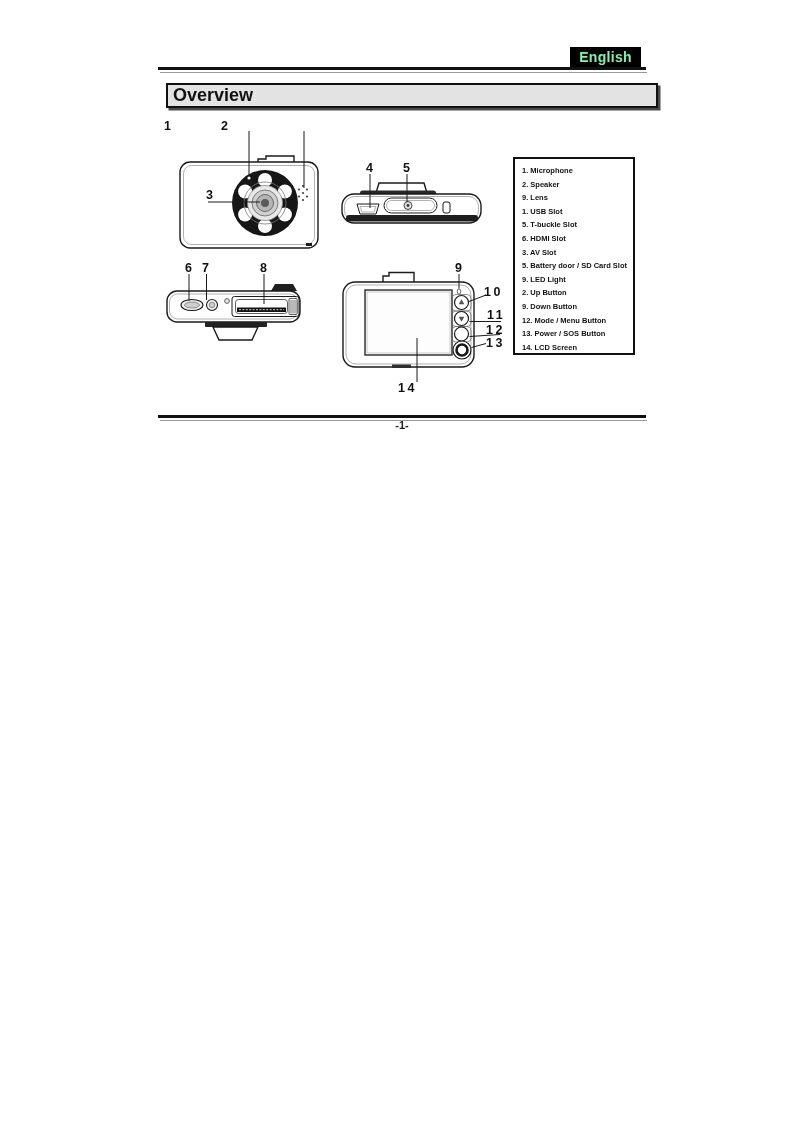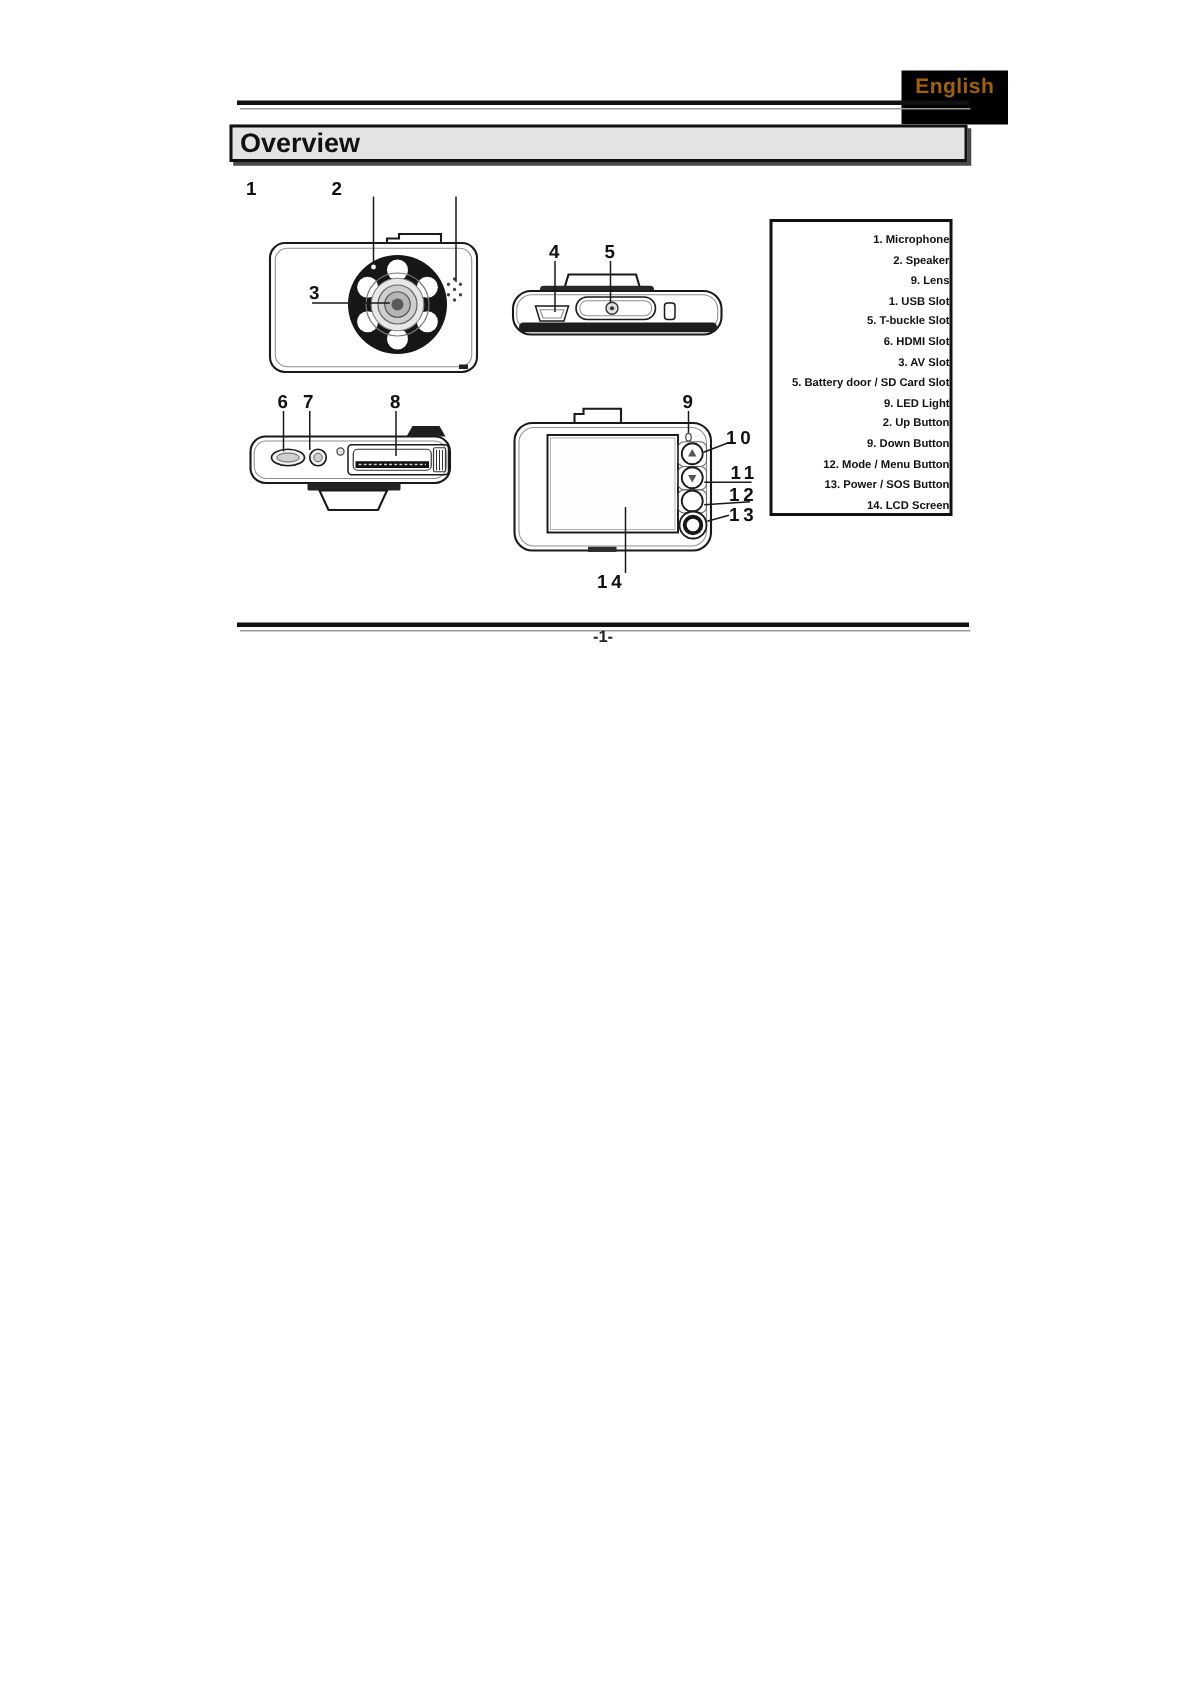--- a/index.html
+++ b/index.html
@@ -4,37 +4,37 @@
 <style>
   html,body{margin:0;padding:0;background:#888;}
   .page{
     position:relative;width:802px;height:1134px;background:#ffffff;
     font-family:"Liberation Sans",sans-serif;color:#111;overflow:hidden;
     margin:0 auto;
   }
   .abs{position:absolute;}
   
   .lang-badge{
-    left:601px;top:47px;width:71px;height:36px;background:#000;
-    color:#a16207;font-size:14px;font-weight:700;text-align:center;line-height:20px;
+    left:570px;top:47px;width:71px;height:20px;background:#000;
+    color:#86efac;font-size:14px;font-weight:700;text-align:center;line-height:20px;
     letter-spacing:.3px;
   }
   .rule-main{left:158px;width:488px;height:0;border-top:3px solid #111;}
   .rule-shadow{left:160px;width:487px;height:0;border-top:1px solid #9a9a9a;}
   .heading-box{
-    left:153px;top:83px;width:492px;height:25px;background:#e3e3e3;
+    left:166px;top:83px;width:492px;height:25px;background:#e3e3e3;
     border:2px solid #111;box-shadow:2.5px 2.5px 0 #4a4a4a;box-sizing:border-box;
   }
   .heading-box span{
     display:block;padding-left:5px;font-size:18px;font-weight:700;line-height:21px;
   }
   
   .legend-box{
-    left:513px;top:146px;width:122px;height:198px;background:#fff;
-    border:2px solid #111;box-sizing:border-box;padding:5px 0 0 7px;text-align:right;
+    left:513px;top:157px;width:122px;height:198px;background:#fff;
+    border:2px solid #111;box-sizing:border-box;padding:5px 0 0 7px;
   }
   .legend-item{
     font-size:7.5px;font-weight:700;line-height:13.6px;white-space:nowrap;color:#111;
   }
   
   .page-num{left:158px;top:419px;width:488px;text-align:center;font-size:11px;font-weight:700;color:#222;}
   
   svg text{font-family:"Liberation Sans",sans-serif;font-weight:700;font-size:12.5px;fill:#111;}
   .sp{letter-spacing:2.5px;}
   .ln{stroke:#1a1a1a;stroke-width:1;fill:none;}

